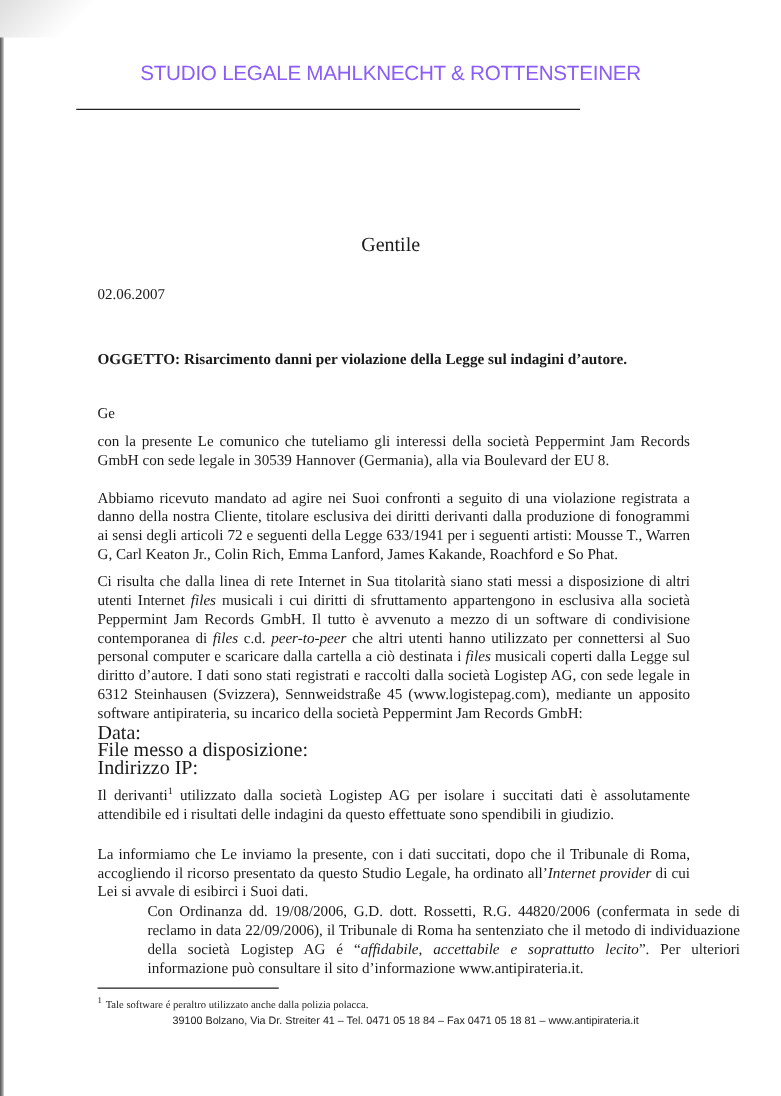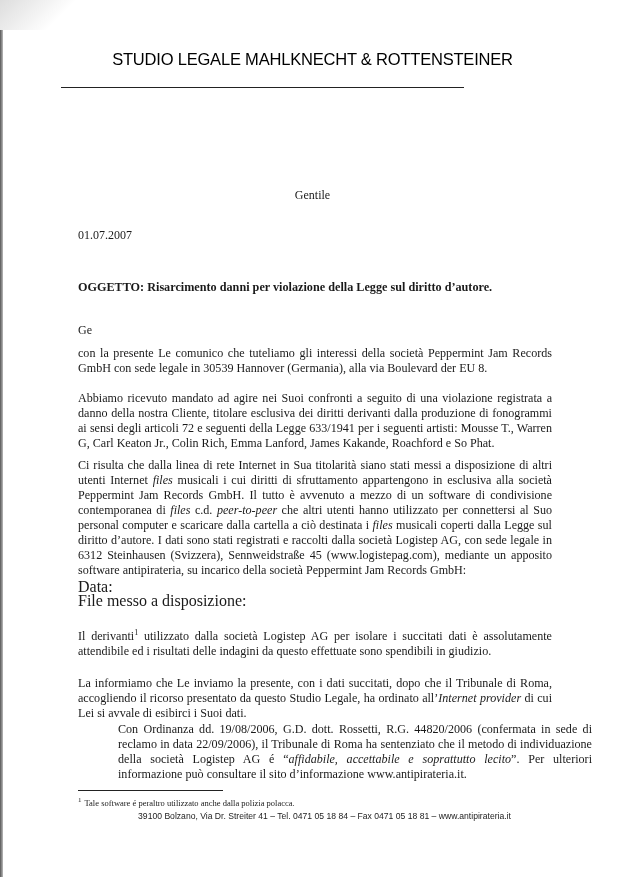--- a/index.html
+++ b/index.html
@@ -4,26 +4,26 @@
 <style>
   html, body { margin: 0; padding: 0; }
   body {
     width: 625px; height: 877px; background: #ffffff; position: relative; overflow: hidden;
     font-family: "Liberation Serif", serif; color: #1a1a1a;
   }
   .left-edge { position: absolute; left: 0; top: 0; width: 3px; height: 877px; background: linear-gradient(to right, #555, #bbb); }
   .top-shade { position: absolute; left: 0; top: 0; width: 80px; height: 30px; background: linear-gradient(135deg, #ddd, #fff 70%); }
   .letterhead {
     position: absolute; left: 0; width: 625px; top: 50px; text-align: center;
-    font-family: "Liberation Sans", sans-serif; font-size: 16.5px; letter-spacing: -0.2px; color: #000000;
+    font-family: "Liberation Sans", sans-serif; font-size: 16.5px; letter-spacing: -0.2px; color: #8b5cf6;
   }
   .head-rule { position: absolute; left: 61px; width: 403px; top: 87px; height: 1px; background: #222; margin-left: 0; }
   .head-rule { left: 61px; width: 403px; }
   .p { position: absolute; left: 78px; width: 474px; font-size: 12.1px; line-height: 15px; text-align: justify; }
-  .greeting { position: absolute; left: 0; width: 625px; top: 188px; text-align: center; font-size: 12px; }
+  .greeting { position: absolute; left: 0; width: 625px; top: 188px; text-align: center; font-size: 16px; }
   .date { position: absolute; left: 78px; top: 228px; font-size: 12px; }
   .subject { position: absolute; left: 78px; top: 280px; font-size: 12.2px; font-weight: bold; }
   .salutation { position: absolute; left: 78px; top: 323px; font-size: 12px; text-align: center; }
   .p1 { top: 346px; }
   .p2 { top: 391px; }
   .p3 { top: 458px; }
   .details { position: absolute; left: 78px; width: 474px; top: 580px; font-size: 16px; line-height: 14px; }
   .details .row { display: flex; justify-content: space-between; height: 14px; }
   .p4 { top: 629px; }
   .p5 { top: 676px; }
@@ -39,38 +39,42 @@
 </head>
 <body>
 
 <div class="left-edge"></div>
 <div class="top-shade"></div>
 
 <div class="letterhead">STUDIO LEGALE MAHLKNECHT &amp; ROTTENSTEINER</div>
 <div class="head-rule" style="left:61px;width:403px;"></div>
 
 <div class="greeting">Gentile</div>
-<div class="date">01.07.2007</div>
-<div class="subject">OGGETTO: Risarcimento danni per violazione della Legge sul diritto d’autore.</div>
+<div class="date">02.06.2007</div>
+<div class="subject">OGGETTO: Risarcimento danni per violazione della Legge sul indagini d’autore.</div>
 <div class="salutation">Ge</div>
 
 <div class="p p1">con la presente Le comunico che tuteliamo gli interessi della società Peppermint Jam Records GmbH con sede legale in 30539 Hannover (Germania), alla via Boulevard der EU 8.</div>
 <div class="p p2">Abbiamo ricevuto mandato ad agire nei Suoi confronti a seguito di una violazione registrata a danno della nostra Cliente, titolare esclusiva dei diritti derivanti dalla produzione di fonogrammi ai sensi degli articoli 72 e seguenti della Legge 633/1941 per i seguenti artisti: Mousse T., Warren G, Carl Keaton Jr., Colin Rich, Emma Lanford, James Kakande, Roachford e So Phat.</div>
 
 <div class="p p3">
   <span>Ci risulta che dalla linea di rete Internet in Sua titolarità siano stati messi a disposizione di altri utenti Internet </span><em>files</em><span> musicali i cui diritti di sfruttamento appartengono in esclusiva alla società Peppermint Jam Records GmbH. Il tutto è avvenuto a mezzo di un software di condivisione contemporanea di </span><em>files</em><span> c.d. </span><em>peer-to-peer</em><span> che altri utenti hanno utilizzato per connettersi al Suo personal computer e scaricare dalla cartella a ciò destinata i </span><em>files</em><span> musicali coperti dalla Legge sul diritto d’autore. I dati sono stati registrati e raccolti dalla società Logistep AG, con sede legale in 6312 Steinhausen (Svizzera), Sennweidstraße 45 (</span><span class="link">www.logistepag.com</span><span>), mediante un apposito software antipirateria, su incarico della società Peppermint Jam Records GmbH:</span>
 </div>
 
 <div class="details">
   <div class="row">
     <span>Data:</span>
     <span></span>
   </div>
   <div class="row">
     <span>File messo a disposizione:</span>
+  </div>
+  <div class="row">
+    <span>Indirizzo IP:</span>
+    <span></span>
   </div>
 </div>
 
 <div class="p p4">
   <span>Il derivanti</span><sup>1</sup><span> utilizzato dalla società Logistep AG per isolare i succitati dati è assolutamente attendibile ed i risultati delle indagini da questo effettuate sono spendibili in giudizio.</span>
 </div>
 
 <div class="p p5">
   <span>La informiamo che Le inviamo la presente, con i dati succitati, dopo che il Tribunale di Roma, accogliendo il ricorso presentato da questo Studio Legale, ha ordinato all’</span><em>Internet provider</em><span> di cui Lei si avvale di esibirci i Suoi dati.</span>
 </div>

